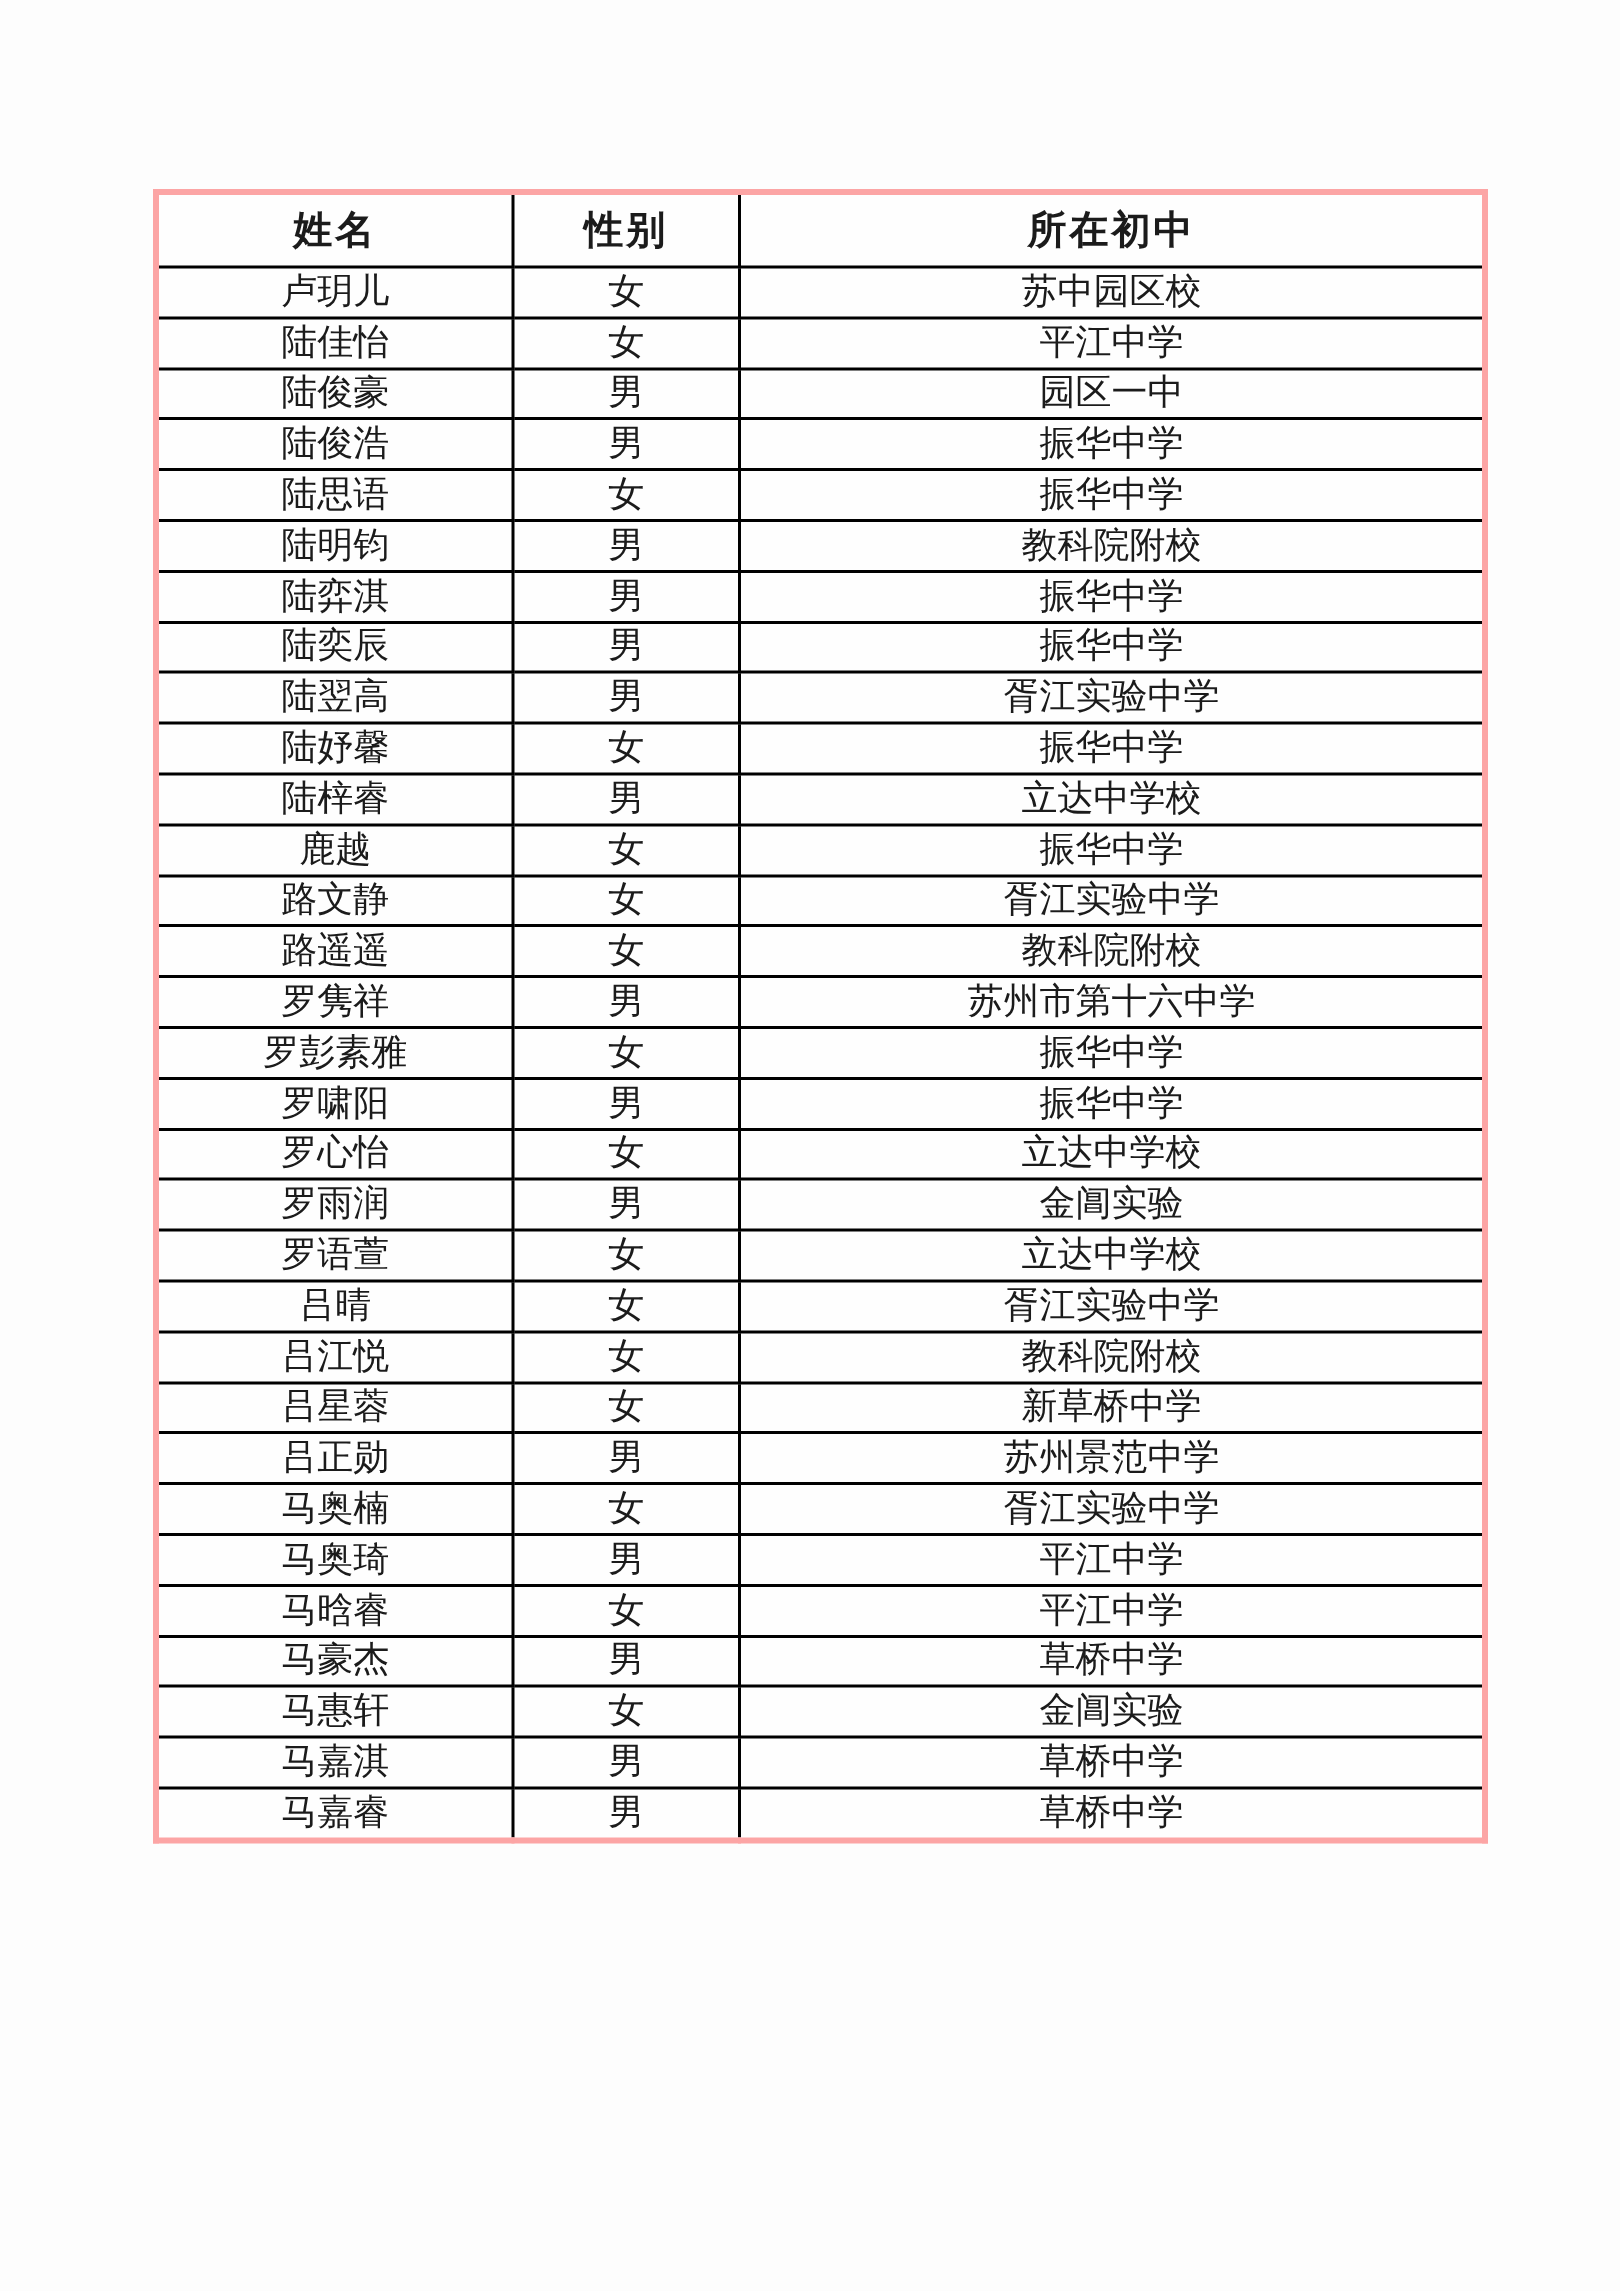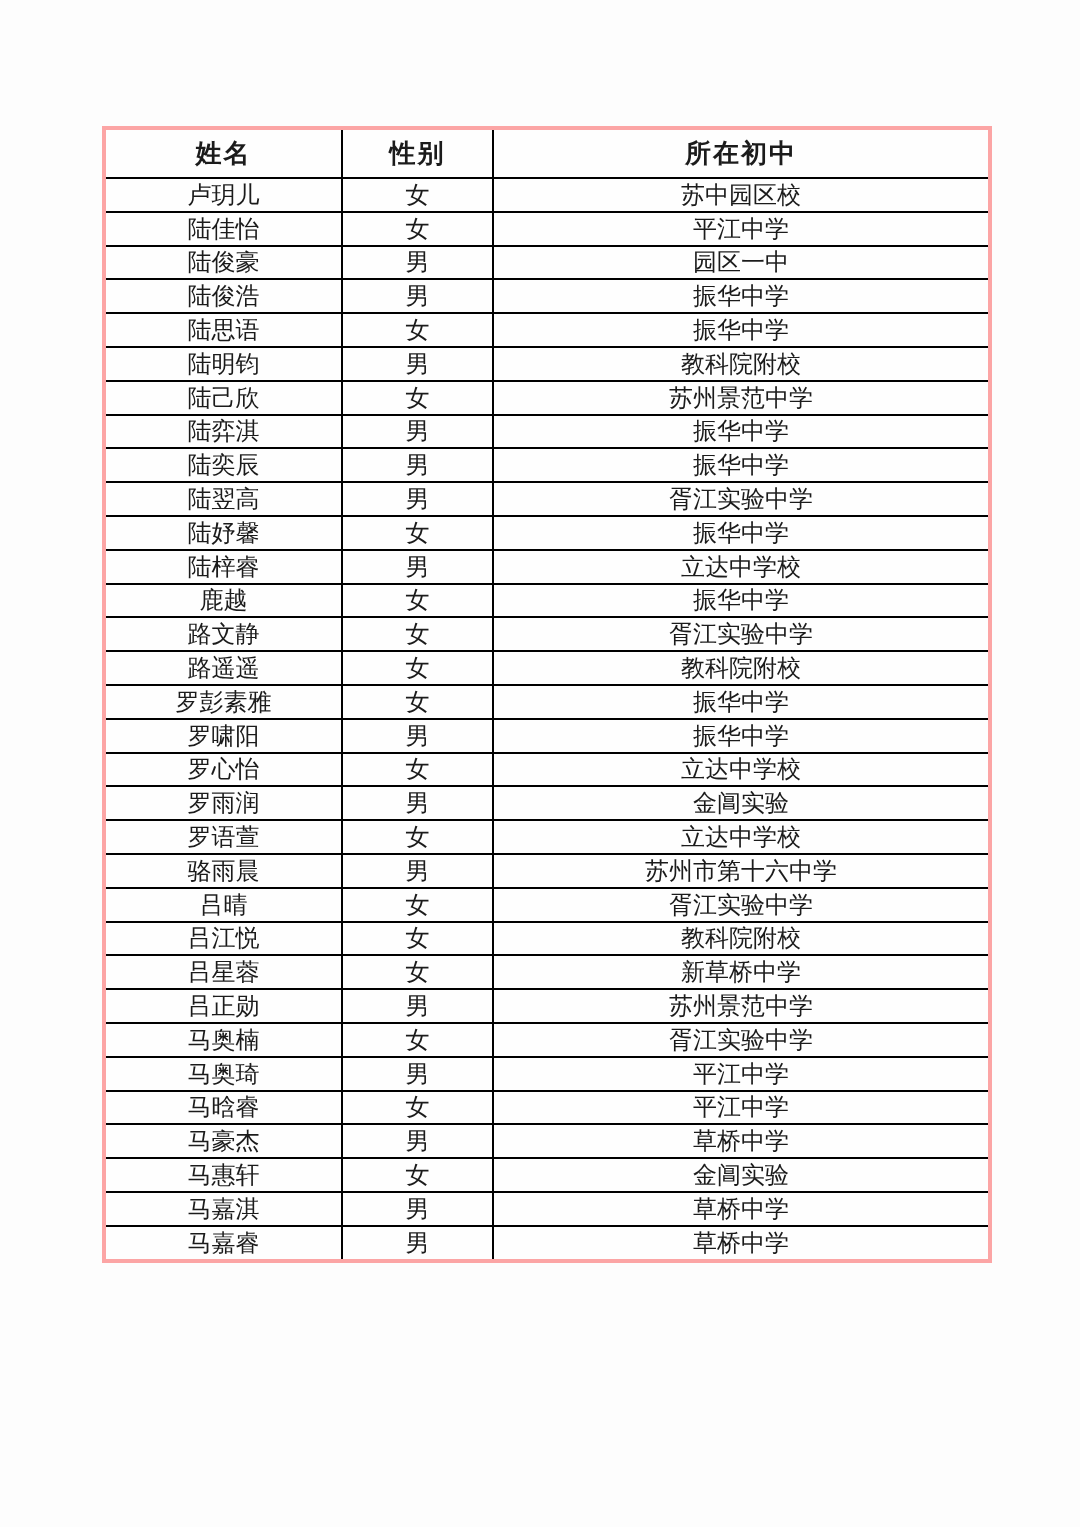--- a/index.html
+++ b/index.html
@@ -91,25 +91,20 @@
           <td>陆思语</td>
           <td>女</td>
           <td>振华中学</td>
         </tr>
         <tr>
           <td>陆明钧</td>
           <td>男</td>
           <td>教科院附校</td>
         </tr>
         <tr>
-          <td>陆己欣</td>
-          <td>女</td>
-          <td>苏州景范中学</td>
-        </tr>
-        <tr>
           <td>陆弈淇</td>
           <td>男</td>
           <td>振华中学</td>
         </tr>
         <tr>
           <td>陆奕辰</td>
           <td>男</td>
           <td>振华中学</td>
         </tr>
         <tr>
@@ -136,20 +131,25 @@
           <td>路文静</td>
           <td>女</td>
           <td>胥江实验中学</td>
         </tr>
         <tr>
           <td>路遥遥</td>
           <td>女</td>
           <td>教科院附校</td>
         </tr>
         <tr>
+          <td>罗隽祥</td>
+          <td>男</td>
+          <td>苏州市第十六中学</td>
+        </tr>
+        <tr>
           <td>罗彭素雅</td>
           <td>女</td>
           <td>振华中学</td>
         </tr>
         <tr>
           <td>罗啸阳</td>
           <td>男</td>
           <td>振华中学</td>
         </tr>
         <tr>
@@ -159,25 +159,20 @@
         </tr>
         <tr>
           <td>罗雨润</td>
           <td>男</td>
           <td>金阊实验</td>
         </tr>
         <tr>
           <td>罗语萱</td>
           <td>女</td>
           <td>立达中学校</td>
-        </tr>
-        <tr>
-          <td>骆雨晨</td>
-          <td>男</td>
-          <td>苏州市第十六中学</td>
         </tr>
         <tr>
           <td>吕晴</td>
           <td>女</td>
           <td>胥江实验中学</td>
         </tr>
         <tr>
           <td>吕江悦</td>
           <td>女</td>
           <td>教科院附校</td>

